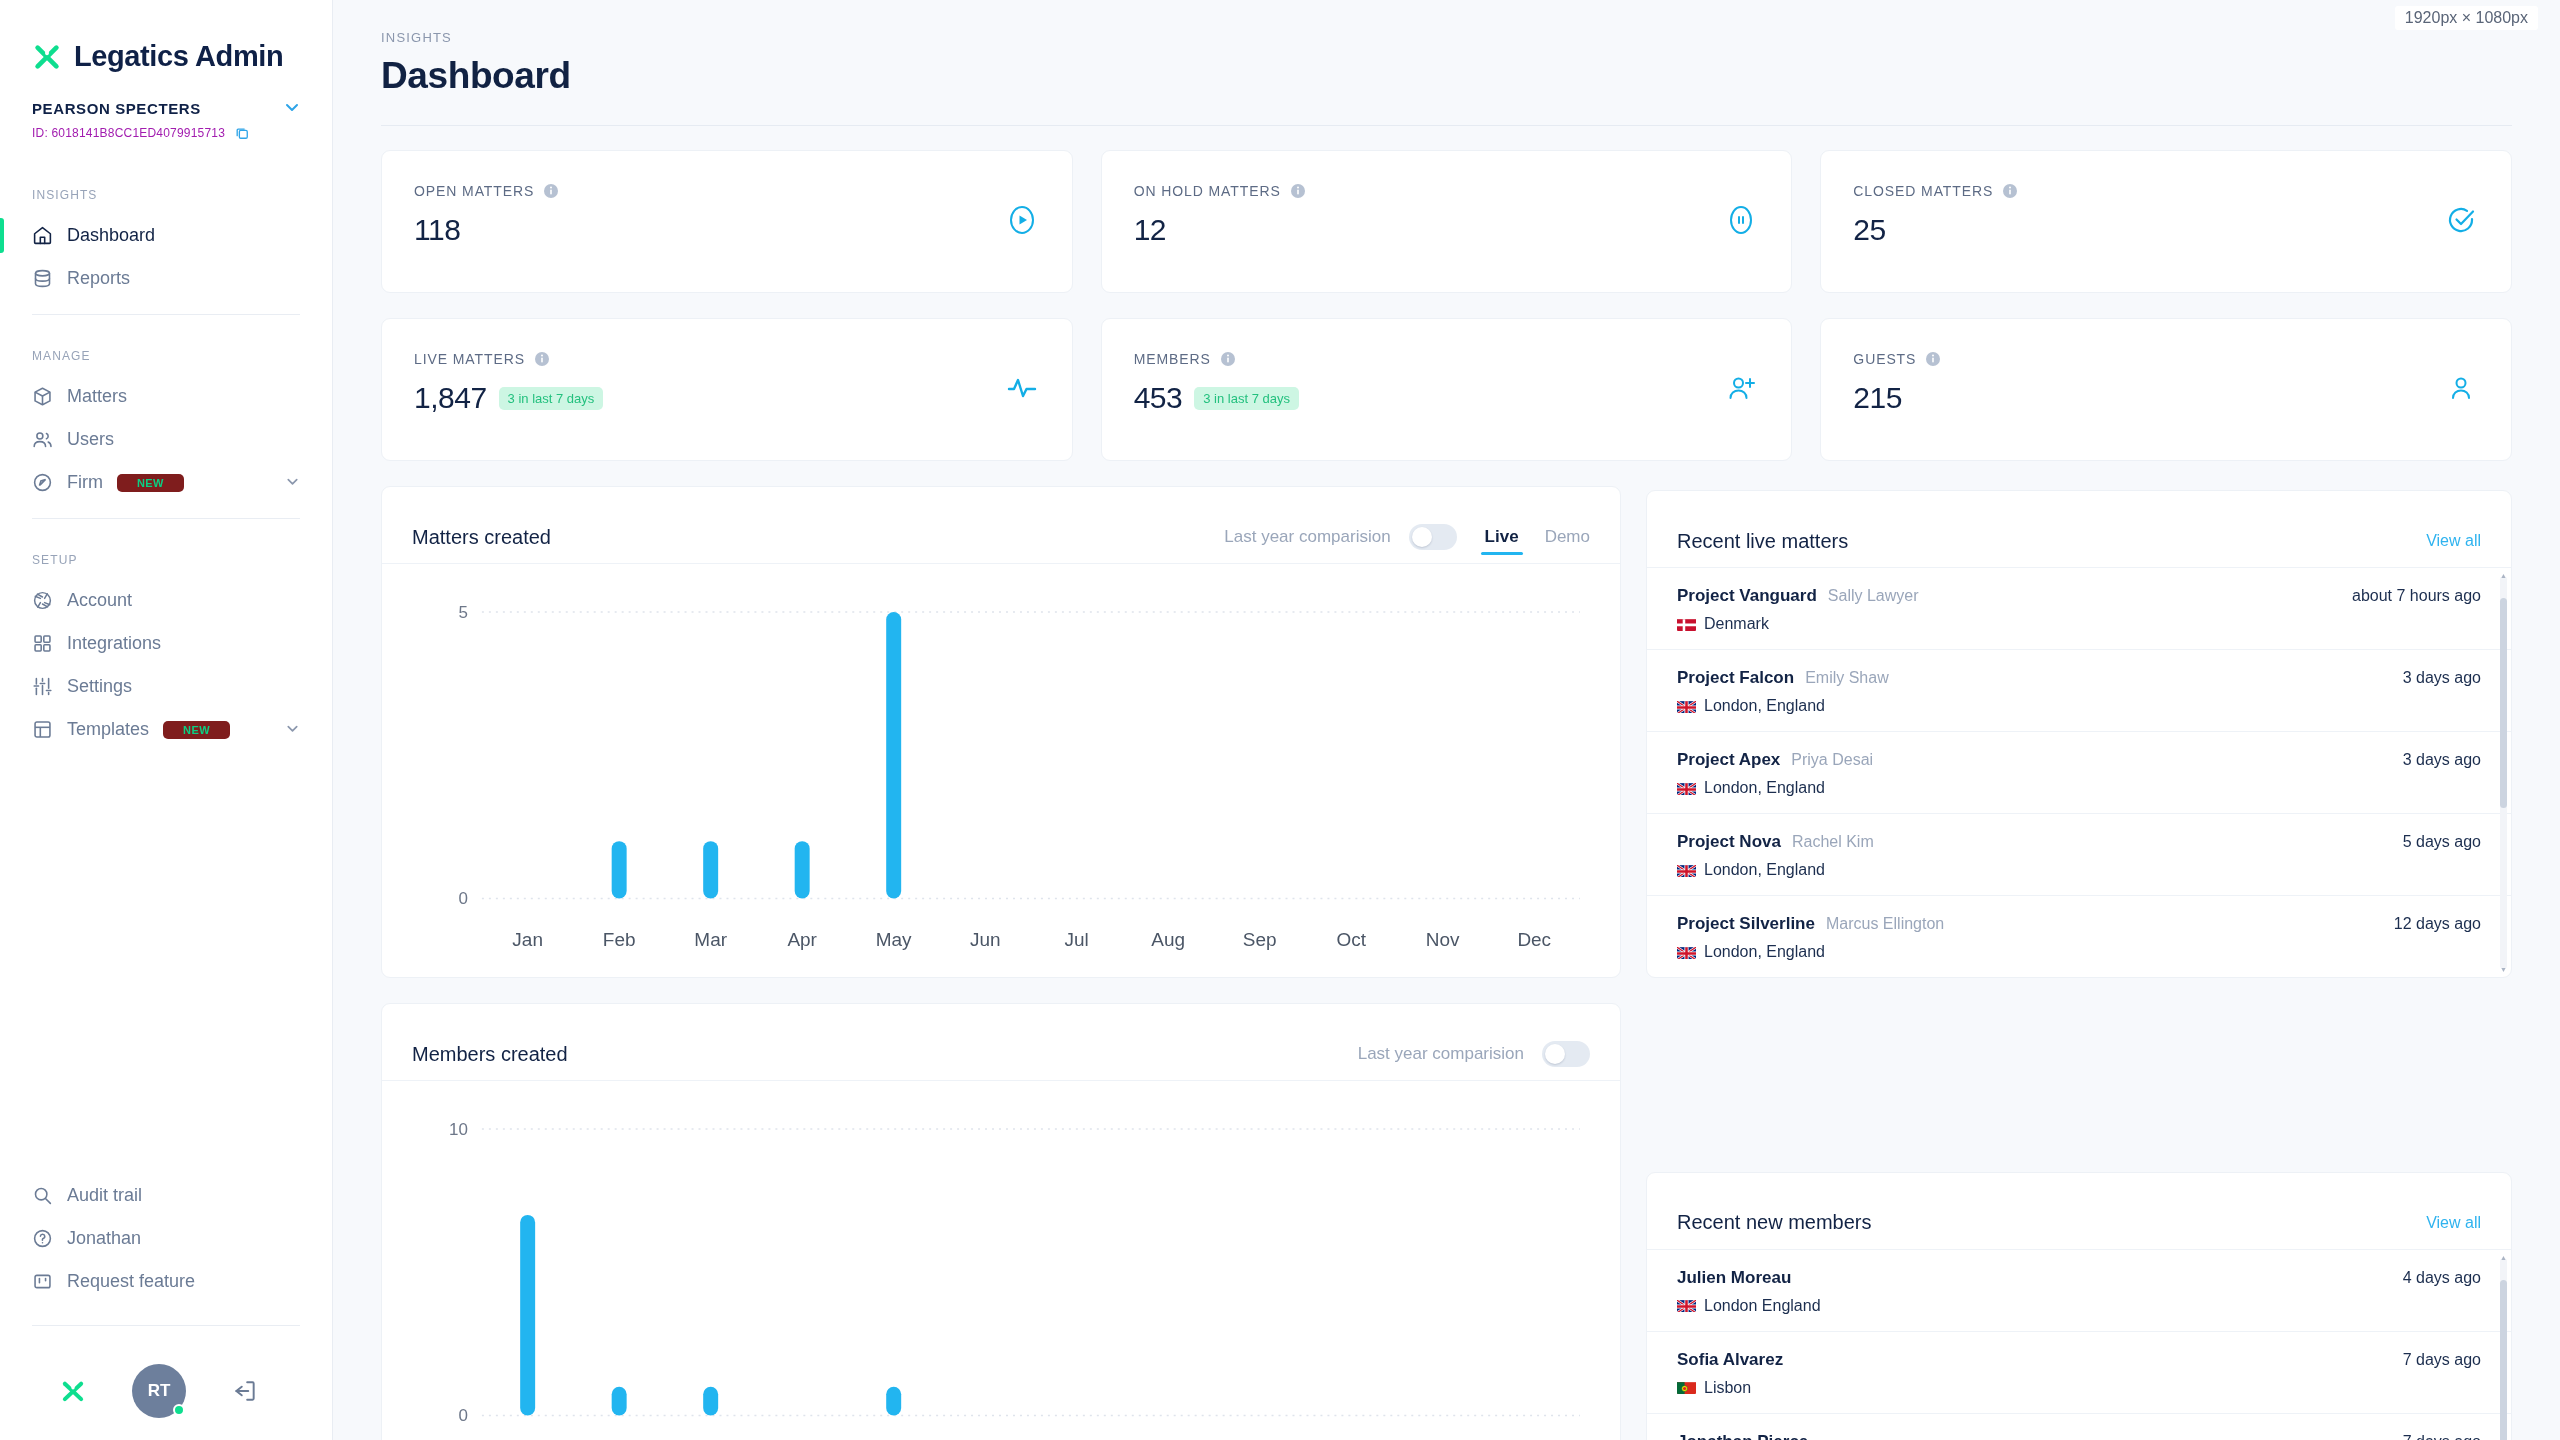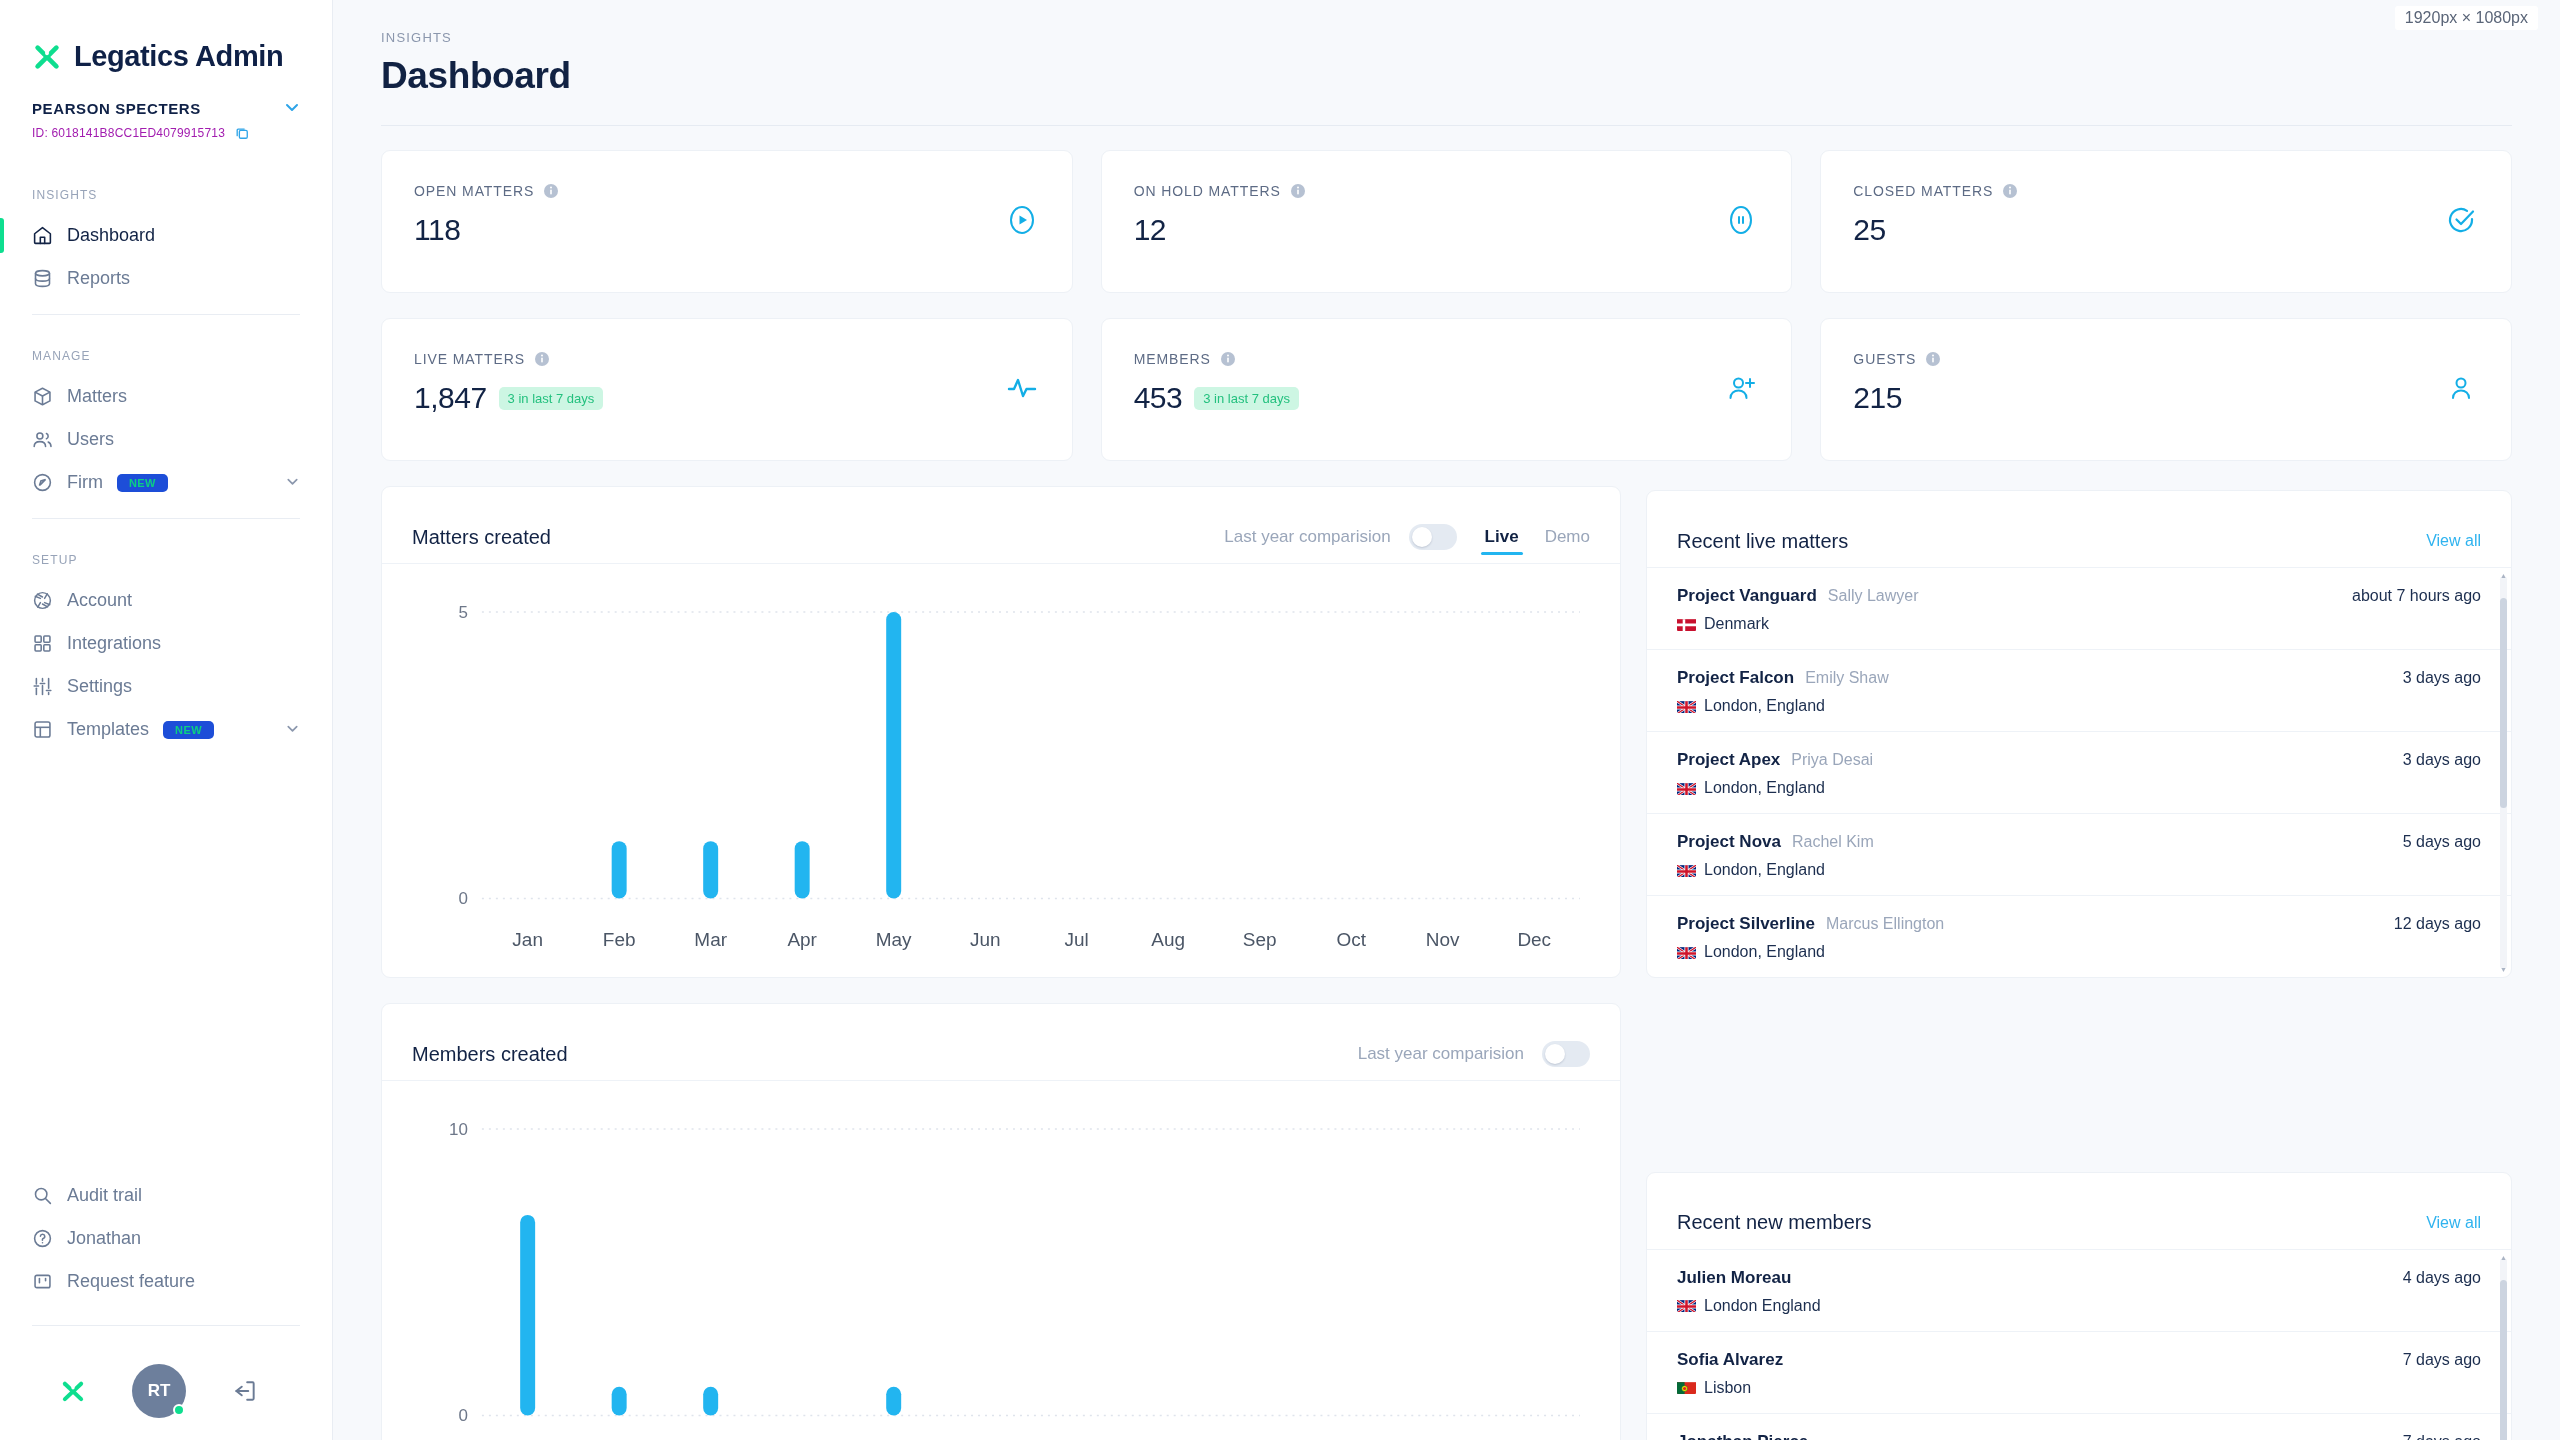--- a/index.html
+++ b/index.html
@@ -42,21 +42,21 @@
   .nav-item .ico { width: 21px; height: 21px; flex: 0 0 21px; color: #6b7b95; }
   .nav-item .lbl { font-size: 18px; color: #6b7b95; flex: 1; }
   .nav-item.active .lbl { color: #122345; font-weight: 500; }
   .nav-item.active .ico { color: #122345; }
   .nav-item.active::before {
     content: ""; position: absolute; left: 0; top: 4px; bottom: 4px;
     width: 4px; background: #0ede8f; border-radius: 0 3px 3px 0;
   }
   .badge-new {
     font-size: 11px; font-weight: 700; color: #0bcf83;
-    background: #1d4ed8; border-radius: 5px; padding: 3px 12px; letter-spacing: 0.4px;
+    background: #7f1d1d; border-radius: 5px; padding: 3px 20px; letter-spacing: 0.4px;
   }
   .nav-chev { color: #8b97ad; font-size: 14px; margin-left: auto; }
   .divider { height: 1px; background: #e9edf3; margin: 14px 32px; }
 
   .sidebar-bottom { margin-top: auto; padding-bottom: 22px; }
   .footer-row { display: flex; align-items: center; gap: 46px; padding: 24px 60px 0 60px; }
   .mini-logo { width: 26px; height: 26px; }
   .avatar {
     width: 54px; height: 54px; border-radius: 50%;
     background: #6d7f9c; color: #fff; font-size: 17px; font-weight: 600;

